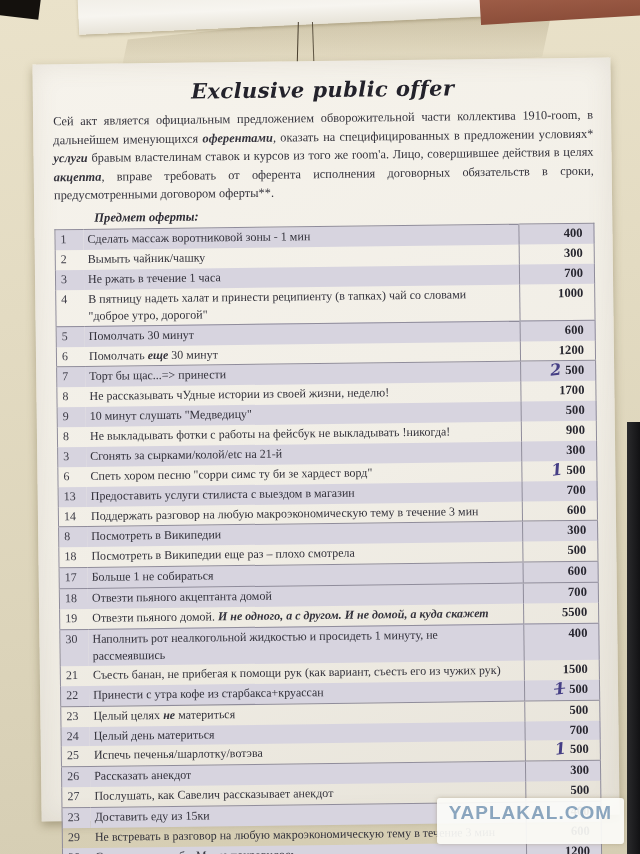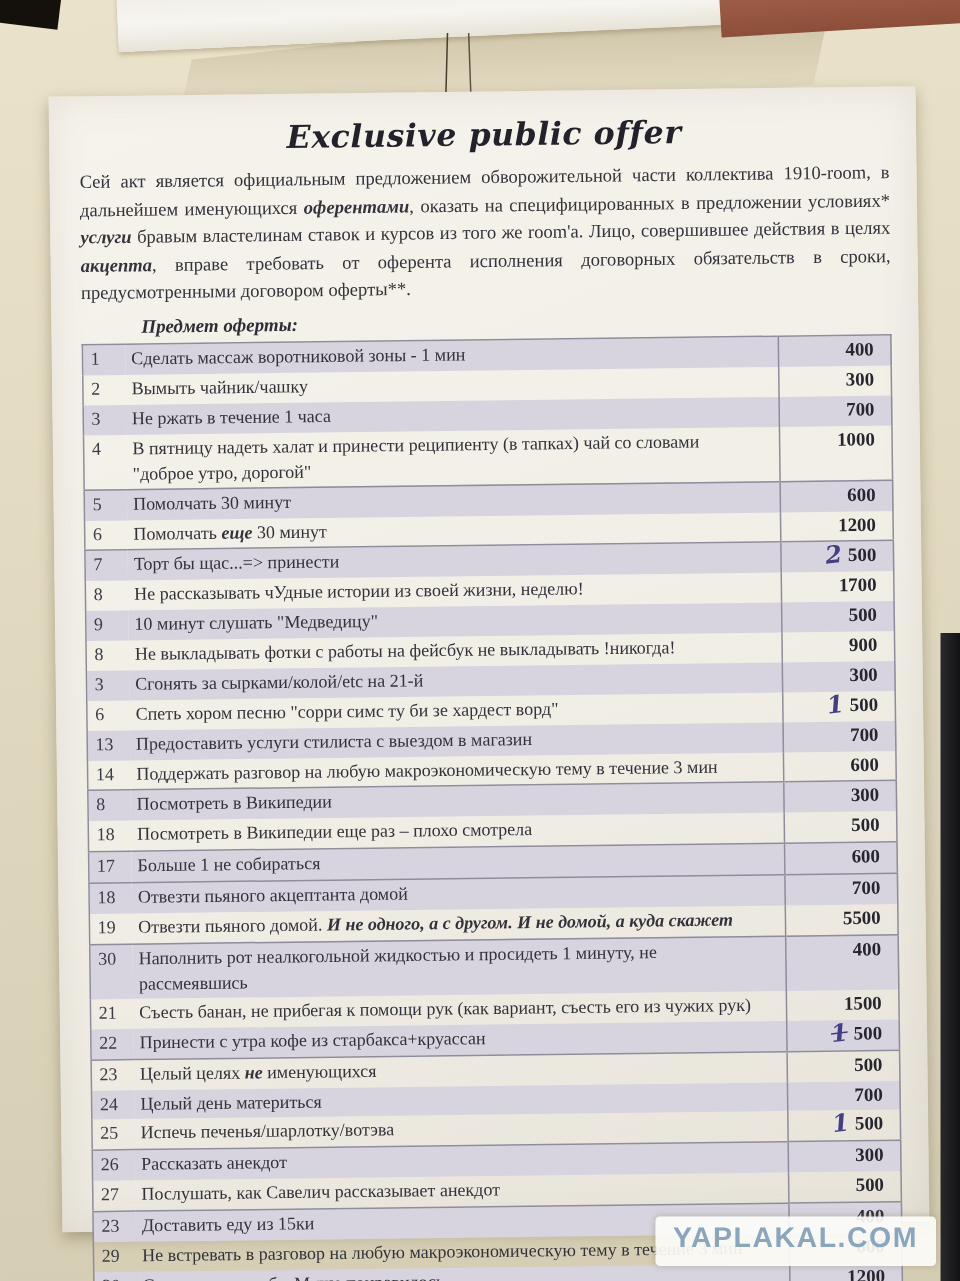--- a/index.html
+++ b/index.html
@@ -82,21 +82,21 @@
     display:inline-block;color:#453e85;
     font-family:"DejaVu Serif", serif;font-style:italic;font-weight:bold;
     font-size:16px;line-height:12px;transform:rotate(-6deg);
     margin-right:1px;vertical-align:-1px;
   }
   .hand.crossed{text-decoration:line-through;}
   
   .watermark{
     position:absolute;right:16px;bottom:10px;
     background:rgba(252,252,249,.92);border-radius:3px;
-    padding:4px 12px 7px 12px;
+    padding:4px 12px 20px 12px;
     font-family:"Liberation Sans", sans-serif;font-weight:bold;
     font-size:19px;letter-spacing:1px;color:#8aa5be;
     box-shadow:0 0 4px rgba(150,140,110,.5);
   }
 </style>
 </head>
 <body>
 
 <div class="wall"></div>
 
@@ -224,21 +224,21 @@
           <td class="cell-desc">Съесть банан, не прибегая к помощи рук (как вариант, съесть его из чужих рук)</td>
           <td class="cell-price"><span>1500</span></td>
         </tr>
         <tr class="shaded">
           <td class="cell-num">22</td>
           <td class="cell-desc">Принести с утра кофе из старбакса+круассан</td>
           <td class="cell-price"><span class="hand crossed">1</span> <span>500</span></td>
         </tr>
         <tr class="sep">
           <td class="cell-num">23</td>
-          <td class="cell-desc"><span>Целый целях </span><b>не</b><span> именующихся</span></td>
+          <td class="cell-desc"><span>Целый целях </span><b>не</b><span> материться</span></td>
           <td class="cell-price"><span>500</span></td>
         </tr>
         <tr class="shaded">
           <td class="cell-num">24</td>
           <td class="cell-desc">Целый день материться</td>
           <td class="cell-price"><span>700</span></td>
         </tr>
         <tr>
           <td class="cell-num">25</td>
           <td class="cell-desc">Испечь печенья/шарлотку/вотэва</td>

